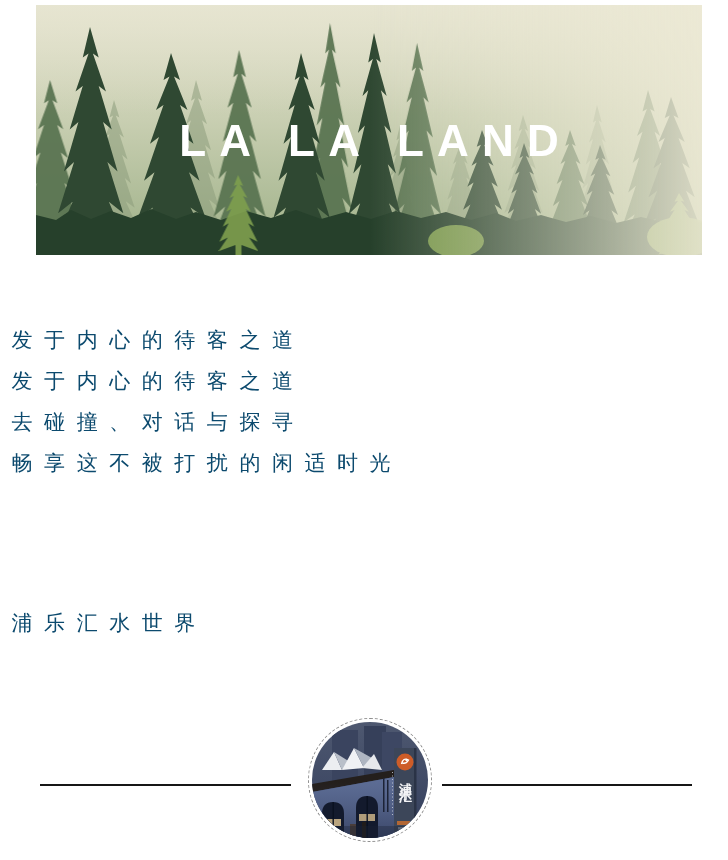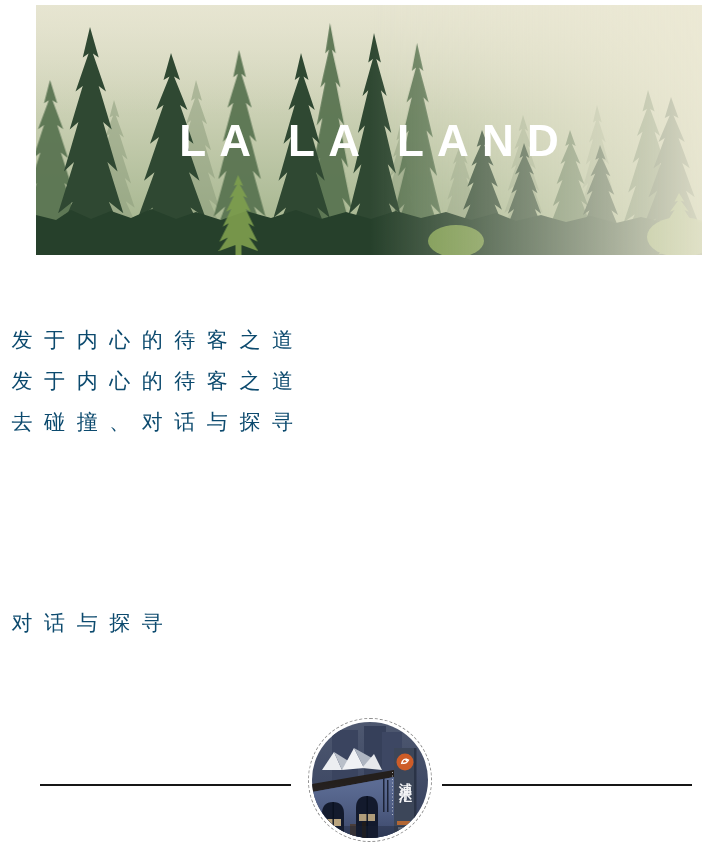--- a/index.html
+++ b/index.html
@@ -126,24 +126,25 @@
 
       <rect x="0" y="0" width="666" height="250" fill="url(#fogRight)"></rect>
     </svg>
     <div class="hero-title">LA LA LAND</div>
   </figure>
 
   <section class="poem">
     <p>发于内心的待客之道</p>
     <p>发于内心的待客之道</p>
     <p>去碰撞、对话与探寻</p>
+    <p>畅享这不被打扰的闲适时光</p>
   </section>
 
   <section class="tagline">
-    <p>对话与探寻</p>
+    <p>浦乐汇水世界</p>
   </section>
 
   <footer>
     <span class="rule rule-left"></span>
     <span class="rule rule-right"></span>
 
     <div class="logo-ring">
       <div class="logo-photo">
         <svg viewBox="0 0 116 116" aria-hidden="true">
           <defs>

